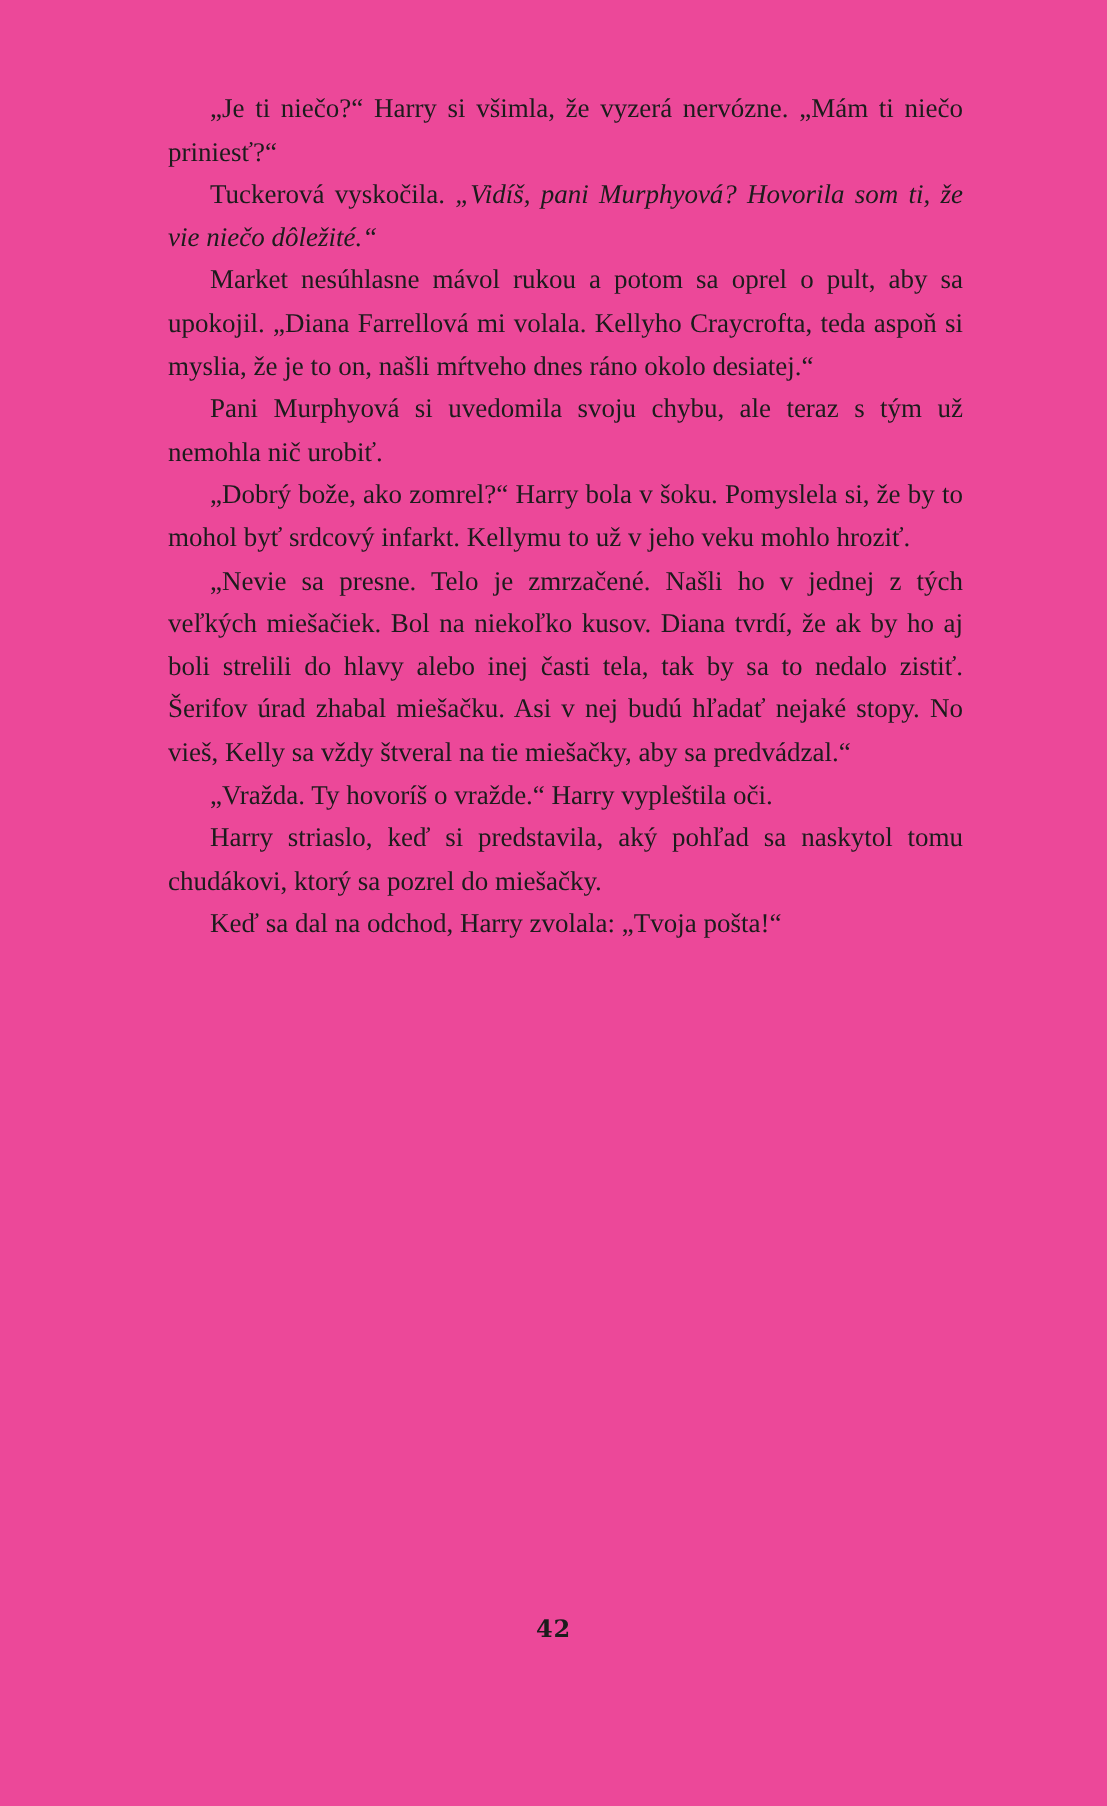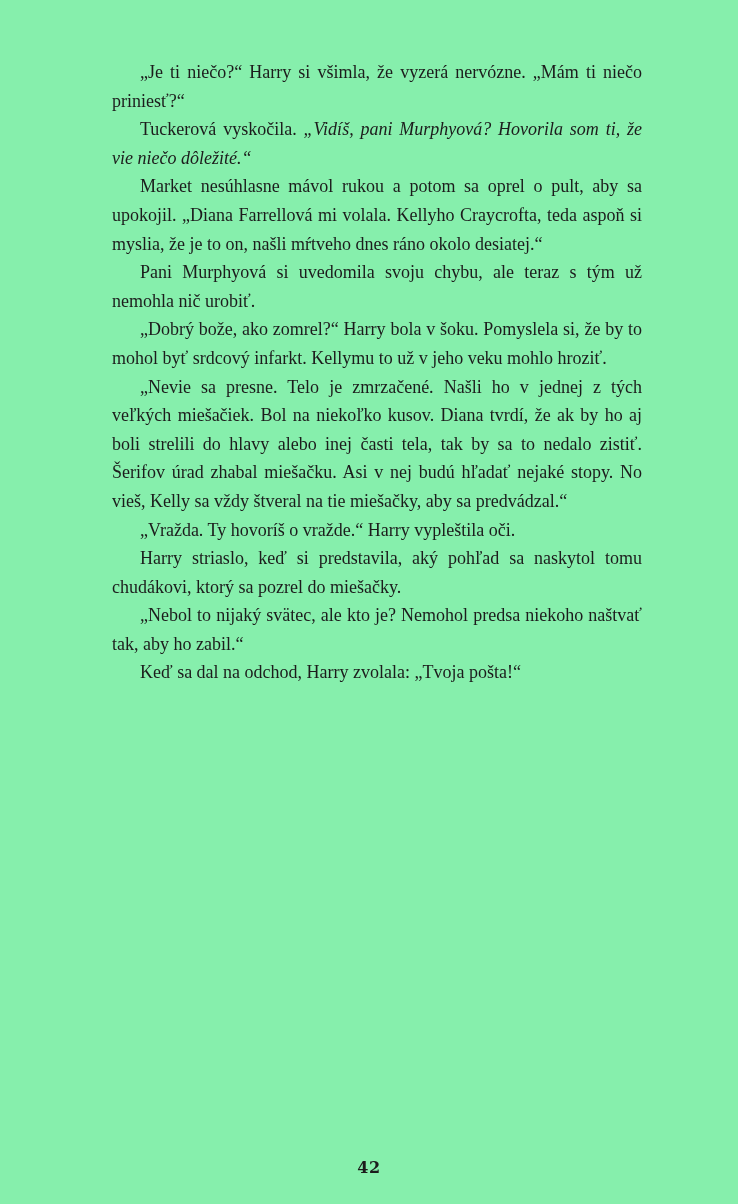--- a/index.html
+++ b/index.html
@@ -9,21 +9,21 @@
     background: #ffffff;
   }
   body {
     font-family: "Liberation Serif", "DejaVu Serif", serif;
     color: #1c1c1c;
   }
   .page {
     position: relative;
     width: 738px;
     height: 1204px;
-    background: #86efac;
+    background: #ec4899;
     overflow: hidden;
   }
   .text-block {
     position: absolute;
     left: 112px;
     top: 58px;
     width: 530px;
     font-size: 18px;
     line-height: 28.6px;
     text-align: justify;
@@ -33,21 +33,21 @@
     text-indent: 28px;
     margin: 0;
     padding: 0;
   }
   .para span.italic {
     font-style: italic;
   }
   .page-number {
     position: absolute;
     left: 0;
-    top: 1158px;
+    top: 1076px;
     width: 738px;
     text-align: center;
     font-family: "DejaVu Serif", "Liberation Serif", serif;
     font-weight: bold;
     font-size: 16px;
     letter-spacing: 0.5px;
     color: #1c1c1c;
   }
 </style>
 </head>
@@ -56,17 +56,16 @@
 <div class="page">
   <div class="text-block">
       <p class="para"><span>„Je ti niečo?“ Harry si všimla, že vyzerá nervózne. „Mám ti niečo priniesť?“</span></p>
       <p class="para"><span>Tuckerová vyskočila. </span><span class="italic">„Vidíš, pani Murphyová? Hovorila som ti, že vie niečo dôležité.“</span></p>
       <p class="para"><span>Market nesúhlasne mávol rukou a potom sa oprel o pult, aby sa upokojil. „Diana Farrellová mi volala. Kellyho Craycrofta, teda aspoň si myslia, že je to on, našli mŕtveho dnes ráno okolo desiatej.“</span></p>
       <p class="para"><span>Pani Murphyová si uvedomila svoju chybu, ale teraz s tým už nemohla nič urobiť.</span></p>
       <p class="para"><span>„Dobrý bože, ako zomrel?“ Harry bola v šoku. Pomyslela si, že by to mohol byť srdcový infarkt. Kellymu to už v jeho veku mohlo hroziť.</span></p>
       <p class="para"><span>„Nevie sa presne. Telo je zmrzačené. Našli ho v jednej z tých veľkých miešačiek. Bol na niekoľko kusov. Diana tvrdí, že ak by ho aj boli strelili do hlavy alebo inej časti tela, tak by sa to nedalo zistiť. Šerifov úrad zhabal miešačku. Asi v nej budú hľadať nejaké stopy. No vieš, Kelly sa vždy štveral na tie miešačky, aby sa predvádzal.“</span></p>
       <p class="para"><span>„Vražda. Ty hovoríš o vražde.“ Harry vypleštila oči.</span></p>
       <p class="para"><span>Harry striaslo, keď si predstavila, aký pohľad sa naskytol tomu chudákovi, ktorý sa pozrel do miešačky.</span></p>
-      <p class="para"><span>„Nebol to nijaký svätec, ale kto je? Nemohol predsa niekoho naštvať tak, aby ho zabil.“</span></p>
       <p class="para"><span>Keď sa dal na odchod, Harry zvolala: „Tvoja pošta!“</span></p>
     </div>
   <div class="page-number">42</div>
 </div>
 
 </body></html>

